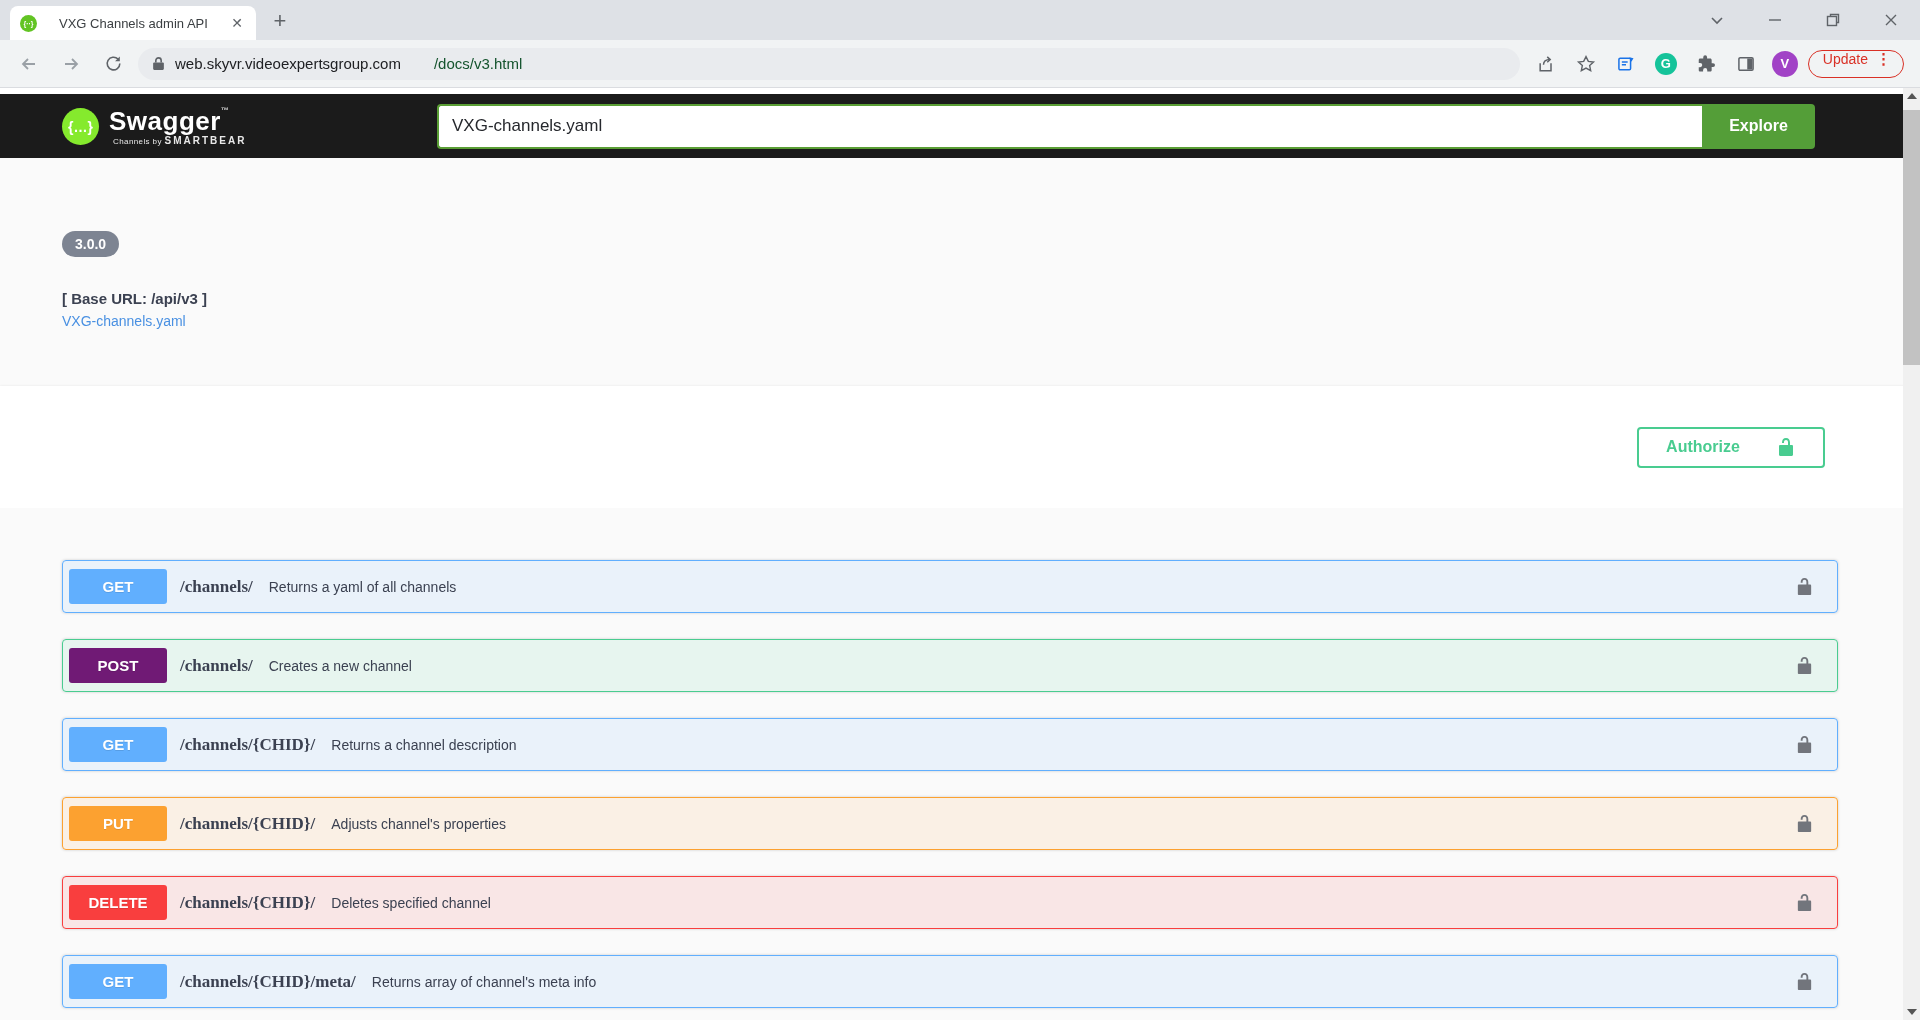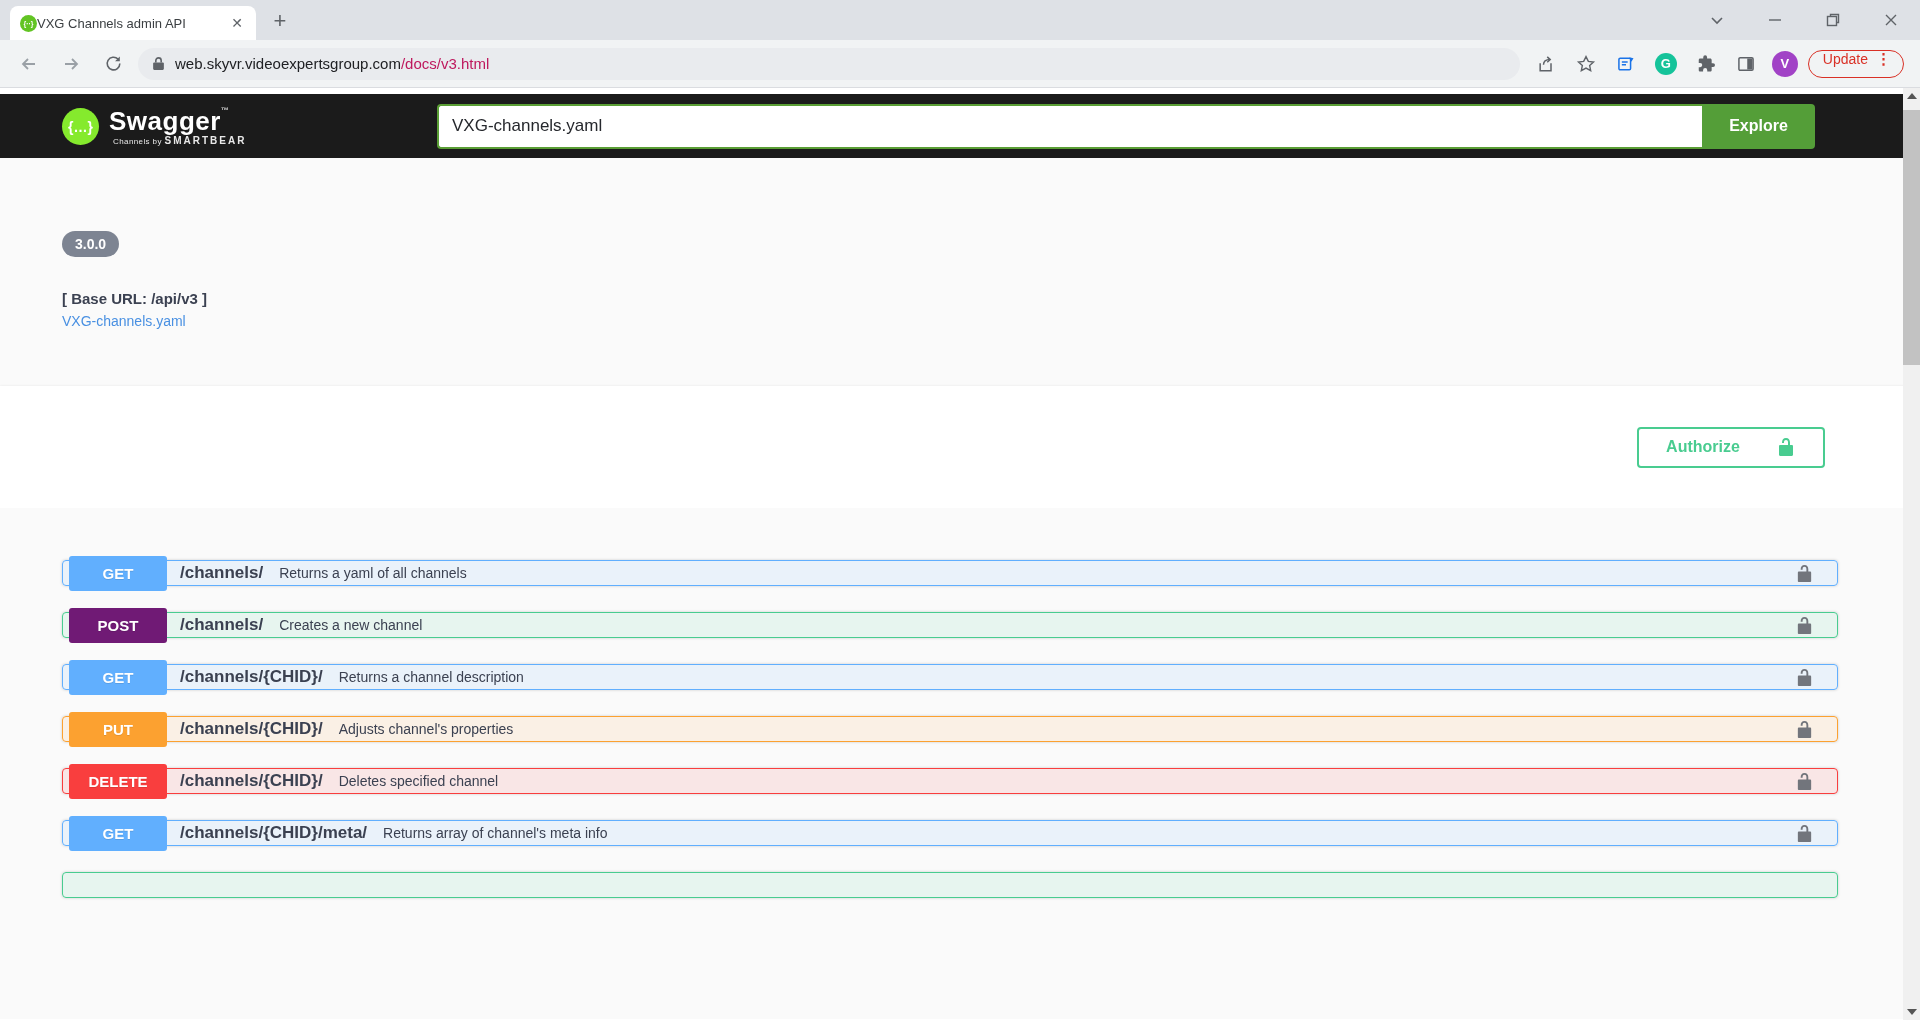--- a/index.html
+++ b/index.html
@@ -4,36 +4,36 @@
 <style>
   * { margin:0; padding:0; box-sizing:border-box; }
   html,body { width:1920px; height:1020px; overflow:hidden; font-family:"Liberation Sans", sans-serif; background:#fff; }
 
   
   .tabstrip { height:40px; background:#dee1e6; position:relative; }
   .tab { position:absolute; left:10px; top:6px; width:246px; height:34px; background:#fff;
          border-radius:8px 8px 0 0; display:flex; align-items:center; padding:0 10px; }
   .favicon { width:17px; height:17px; border-radius:50%; background:#62c423; display:flex; align-items:center;
              justify-content:center; color:#fff; font-size:7px; font-weight:bold; flex:none; }
-  .tab-title { font-size:13px; color:#3c4043; margin-left:0; white-space:nowrap; overflow:hidden;
+  .tab-title { font-size:13px; color:#3c4043; margin-left:22px; white-space:nowrap; overflow:hidden;
                text-overflow:ellipsis; width:165px; }
   .tab-close { margin-left:auto; color:#5f6368; font-size:14px; width:18px; height:18px; line-height:18px;
                text-align:center; border-radius:50%; }
   .newtab { position:absolute; left:266px; top:8px; width:28px; height:28px; color:#5f6368; font-size:22px;
             line-height:26px; text-align:center; border-radius:50%; font-weight:300; }
   .wincontrols { position:absolute; right:0; top:0; height:40px; display:flex; align-items:center; }
   .winbtn { width:58px; height:40px; display:flex; align-items:center; justify-content:center; color:#5f6368; }
 
   
   .toolbar { height:48px; background:#f1f3f4; border-bottom:1px solid #dadce0; display:flex; align-items:center; padding:0 8px; }
   .navbtn { width:32px; height:32px; display:flex; align-items:center; justify-content:center; margin:0 5px; border-radius:50%; }
   .omnibox { height:32px; background:#e9ebee; border-radius:16px; flex:1; margin:0 6px 0 4px; display:flex;
              align-items:center; padding:0 14px; max-width:1400px; }
   .url { font-size:15px; color:#202124; margin-left:10px; }
-  .url .path { color:#be185d; }
+  .url .path { color:#14532d;margin-left:33px; }
   .tool-icons { display:flex; align-items:center; margin-left:auto; }
   .tool-btn { width:34px; height:34px; display:flex; align-items:center; justify-content:center; margin:0 3px; }
   .avatar { width:26px; height:26px; border-radius:50%; background:#a142c6; color:#fff; font-size:13px; font-weight:bold;
             display:flex; align-items:center; justify-content:center; margin:0 6px; }
   .update-pill { border:1.5px solid #d93025; color:#d93025; border-radius:16px; height:28px; display:flex;
                  align-items:flex-start; padding:0 4px 0 14px; margin:0 8px 0 4px; }
   .update-pill span { font-size:14px; }
   .kebab { color:#d93025; font-size:15px; font-weight:bold; letter-spacing:0; padding:0 8px; line-height:1; }
 
   
@@ -69,26 +69,26 @@
   .authorize-btn { width:188px; height:41px; background:#fff; border:2px solid #49cc90; border-radius:4px;
                    display:flex; align-items:center; justify-content:center; gap:36px; }
   .authorize-btn span { color:#49cc90; font-size:16px; font-weight:bold; }
 
   
   .content { padding:36px 82px 0 62px; background:#fafafa; }
   .tag-head { display:flex; align-items:center; justify-content:space-between; padding:0 18px 12px 12px;
               border-bottom:1px solid rgba(59,65,81,.3); }
   .tag-title { font-size:26px; font-weight:bold; color:#3b4151; }
   .ops { margin-top:16px; }
-  .opblock { height:26px; border-radius:4px; display:flex; align-items:center; margin-bottom:26px;
+  .opblock { height:53px; border-radius:4px; display:flex; align-items:center; margin-bottom:26px;
              box-shadow:0 0 3px rgba(0,0,0,.19); }
   .opblock .badge { min-width:98px; height:35px; margin-left:6px; border-radius:3px; color:#fff; font-weight:bold;
                     font-size:15px; display:flex; align-items:center; justify-content:center; padding:0 14px;
                     text-shadow:0 1px 0 rgba(0,0,0,.1); flex:none; }
-  .op-path { font-family:Liberation Sans, sans-serif; font-size:17px; font-weight:bold; color:#3b4151; margin-left:13px; }
+  .op-path { font-family:Liberation Serif, serif; font-size:17px; font-weight:bold; color:#3b4151; margin-left:13px; }
   .op-desc { font-size:14px; color:#3b4151; margin-left:16px; }
   .op-lock { margin-left:auto; margin-right:16px; width:34px; height:34px; display:flex; align-items:center; justify-content:center; }
   .op-get    { background:rgba(97,175,254,.10); border:1px solid #61affe; }
   .op-post   { background:rgba(73,204,144,.10); border:1px solid #49cc90; }
   .op-put    { background:rgba(252,161,48,.10); border:1px solid #fca130; }
   .op-delete { background:rgba(249,62,62,.10);  border:1px solid #f93e3e; }
   .b-get { background:#61affe; } .b-post { background:#701a75; } .b-put { background:#fca130; } .b-delete { background:#f93e3e; }
 
   
   .scrollbar { position:absolute; right:0; top:88px; bottom:0; width:17px; background:#f0f0f0; z-index:50; }

